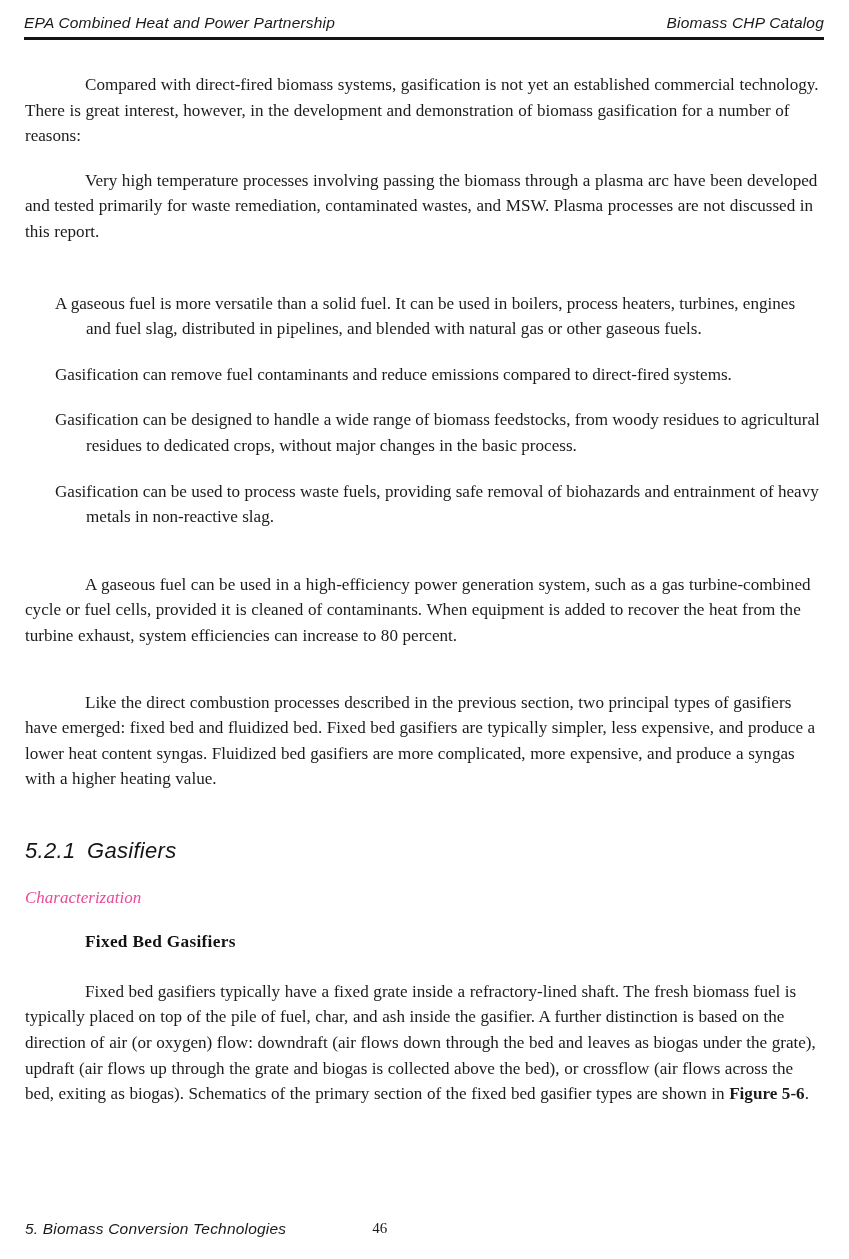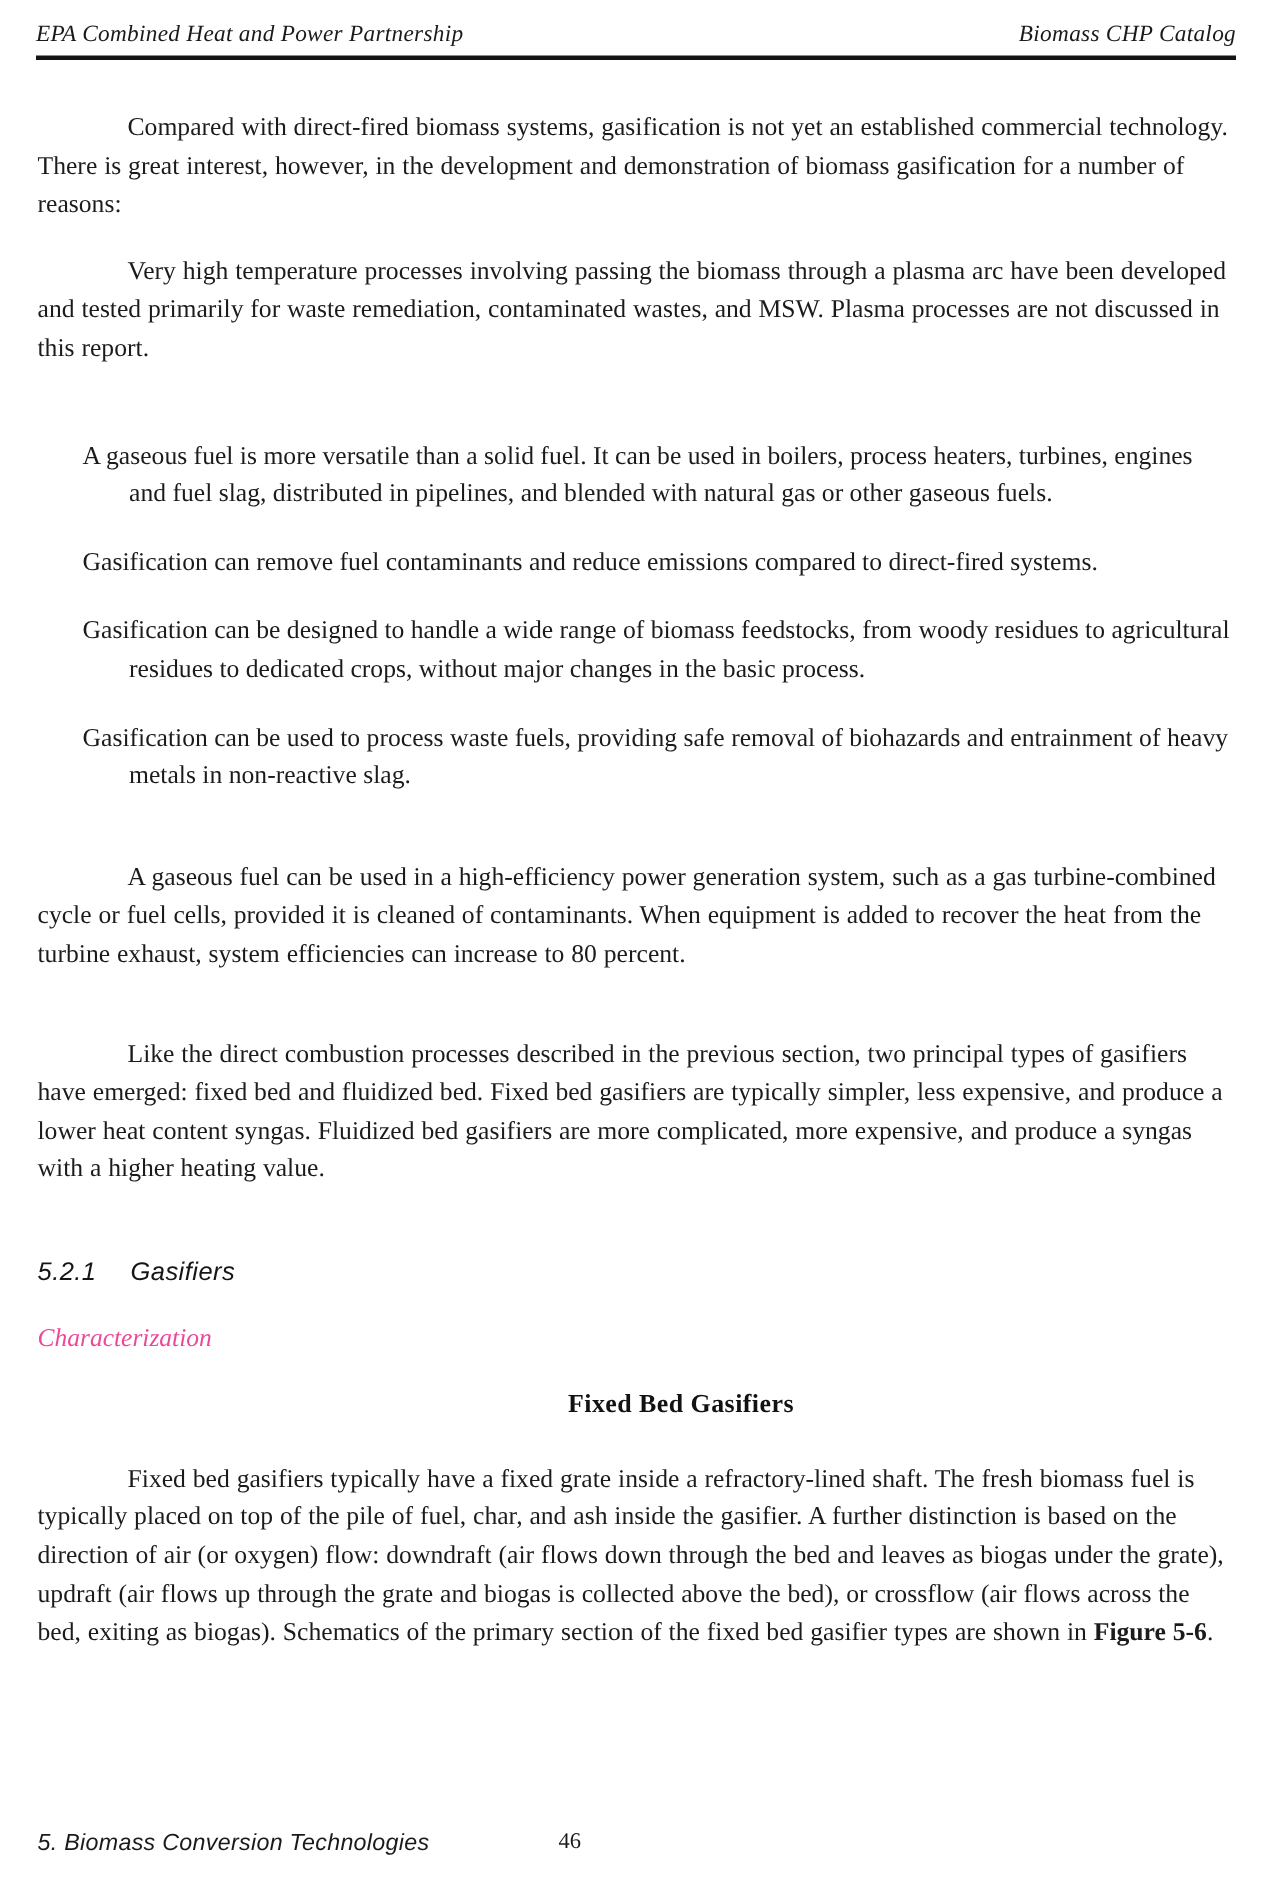--- a/index.html
+++ b/index.html
@@ -26,21 +26,21 @@
 
   
   .running-header {
     position: absolute;
     left: 24px;
     top: 14px;
     width: 800px;
     display: flex;
     justify-content: space-between;
     align-items: baseline;
-    font-family: Liberation Serif, serif;
+    font-family: Liberation Sans, sans-serif;
     font-style: italic;
     font-size: 15.5px;
     letter-spacing: 0.2px;
     color: #1a1a1a;
     white-space: nowrap;
   }
   .header-rule {
     position: absolute;
     left: 24px;
     top: 37px;
@@ -74,21 +74,21 @@
     text-indent: -31px;
     width: 737px;
   }
 
   
   h3.section-heading {
     margin: 0;
     font-family: "Liberation Sans", "DejaVu Sans", sans-serif;
     font-style: italic;
     font-weight: normal;
-    font-size: 17px;
+    font-size: 22px;
     letter-spacing: 0.3px;
     color: #151515;
   }
   h3.section-heading .num { display: inline-block; min-width: 62px; }
 
   h4.char-heading {
     margin: 0;
     font-family: "Liberation Serif", "DejaVu Serif", serif;
     font-style: italic;
     font-weight: normal;
@@ -97,21 +97,20 @@
   }
 
   h4.sub-heading {
     margin: 0;
     padding-left: 60px;
     font-family: "Liberation Serif", "DejaVu Serif", serif;
     font-weight: bold;
     font-size: 17.3px;
     letter-spacing: 0.3px;
     color: #121212;
-    text-align: center;
   }
 
   b.inline-bold { font-weight: bold; }
 
   .gap-a { height: 27px; }
   .gap-b { height: 24px; }
   .gap-c { height: 22px; }
 
   
   .running-footer {

